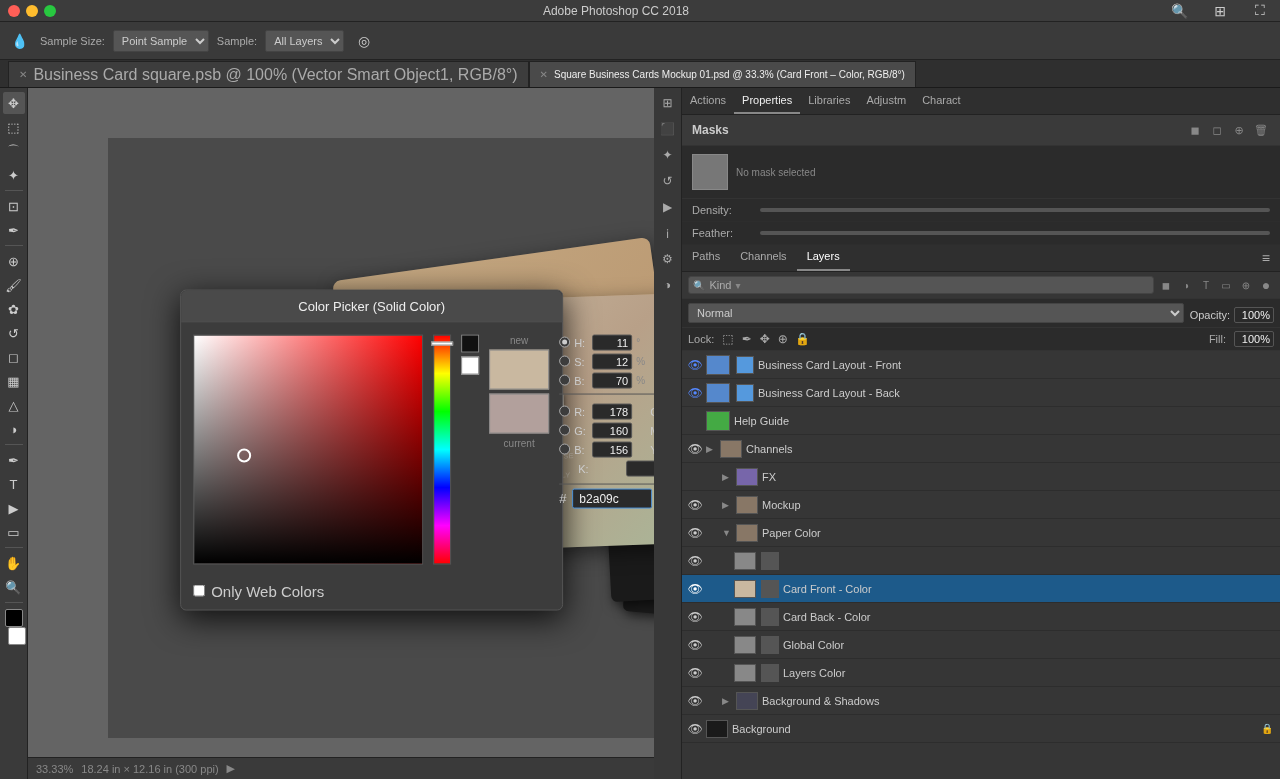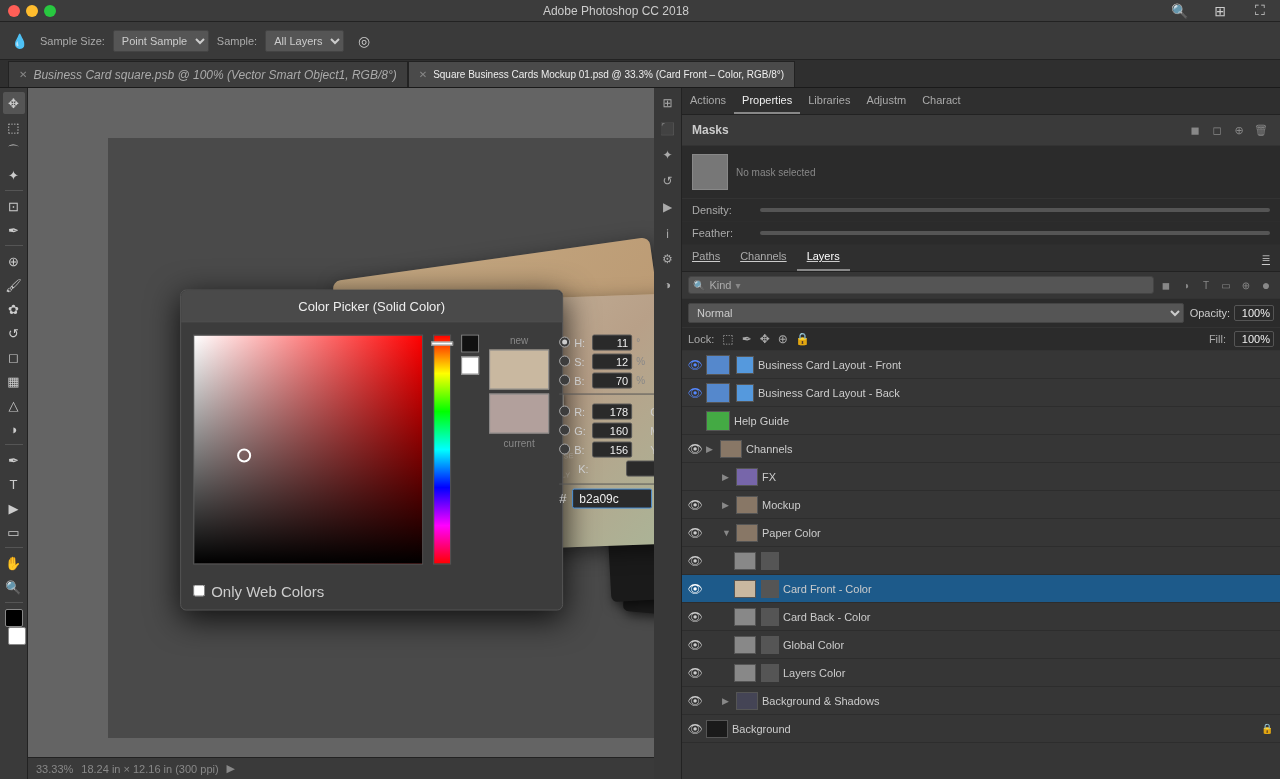--- a/index.html
+++ b/index.html
@@ -318,21 +318,20 @@
       border-radius: 2px;
       position: relative;
     }
 
     
     #layers-section { flex: 1; overflow: hidden; display: flex; flex-direction: column; }
     #layers-tabs {
       display: flex;
       background: #2f2f2f;
       border-bottom: 1px solid #222;
-      text-decoration: underline;
     }
     .layers-tab {
       padding: 5px 10px;
       font-size: 11px;
       color: #aaa;
       cursor: pointer;
     }
     .layers-tab.active { color: #fff; border-bottom: 2px solid #888; }
 
     #layers-toolbar {
@@ -355,21 +354,21 @@
     }
     .layers-icon {
       width: 16px; height: 16px;
       display: flex; align-items: center; justify-content: center;
       color: #888; font-size: 10px; cursor: pointer;
     }
 
     #layers-blend {
       padding: 4px 6px;
       display: flex;
-      align-items: center;
+      align-items: flex-end;
       gap: 6px;
       border-bottom: 1px solid #333;
     }
     .blend-select {
       background: #555;
       border: 1px solid #444;
       color: #ccc;
       font-size: 11px;
       padding: 2px 4px;
       border-radius: 2px;
@@ -635,21 +634,21 @@
   <span class="toolbar-label">Sample:</span>
   <select class="toolbar-select">
     <option>All Layers</option>
   </select>
   <div class="toolbar-icon">◎</div>
 </div>
 
 <div id="tabs">
   <div class="tab">
     <span class="tab-close">✕</span>
-    <span style="font-size:12px;font-style:italic;">Business Card square.psb @ 100% (Vector Smart Object1, RGB/8°)</span>
+    <span style="font-size:16px;">Business Card square.psb @ 100% (Vector Smart Object1, RGB/8°)</span>
   </div>
   <div class="tab active">
     <span class="tab-close">✕</span>
     <span style="font-size:10px;">Square Business Cards Mockup 01.psd @ 33.3% (Card Front – Color, RGB/8°)</span>
   </div>
 </div>
 
 <div id="main">
 
   <div id="tools-panel">

